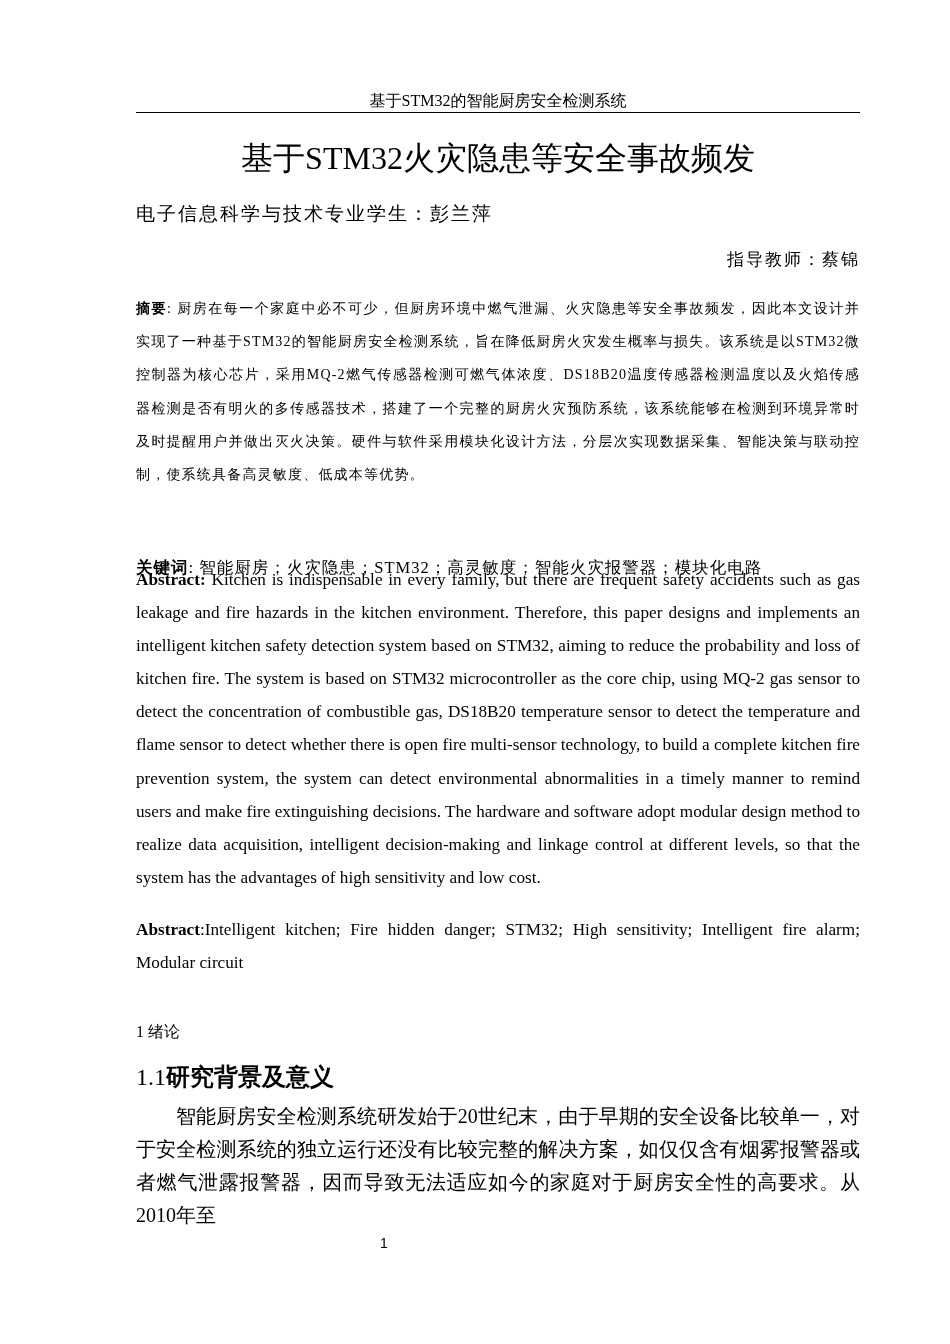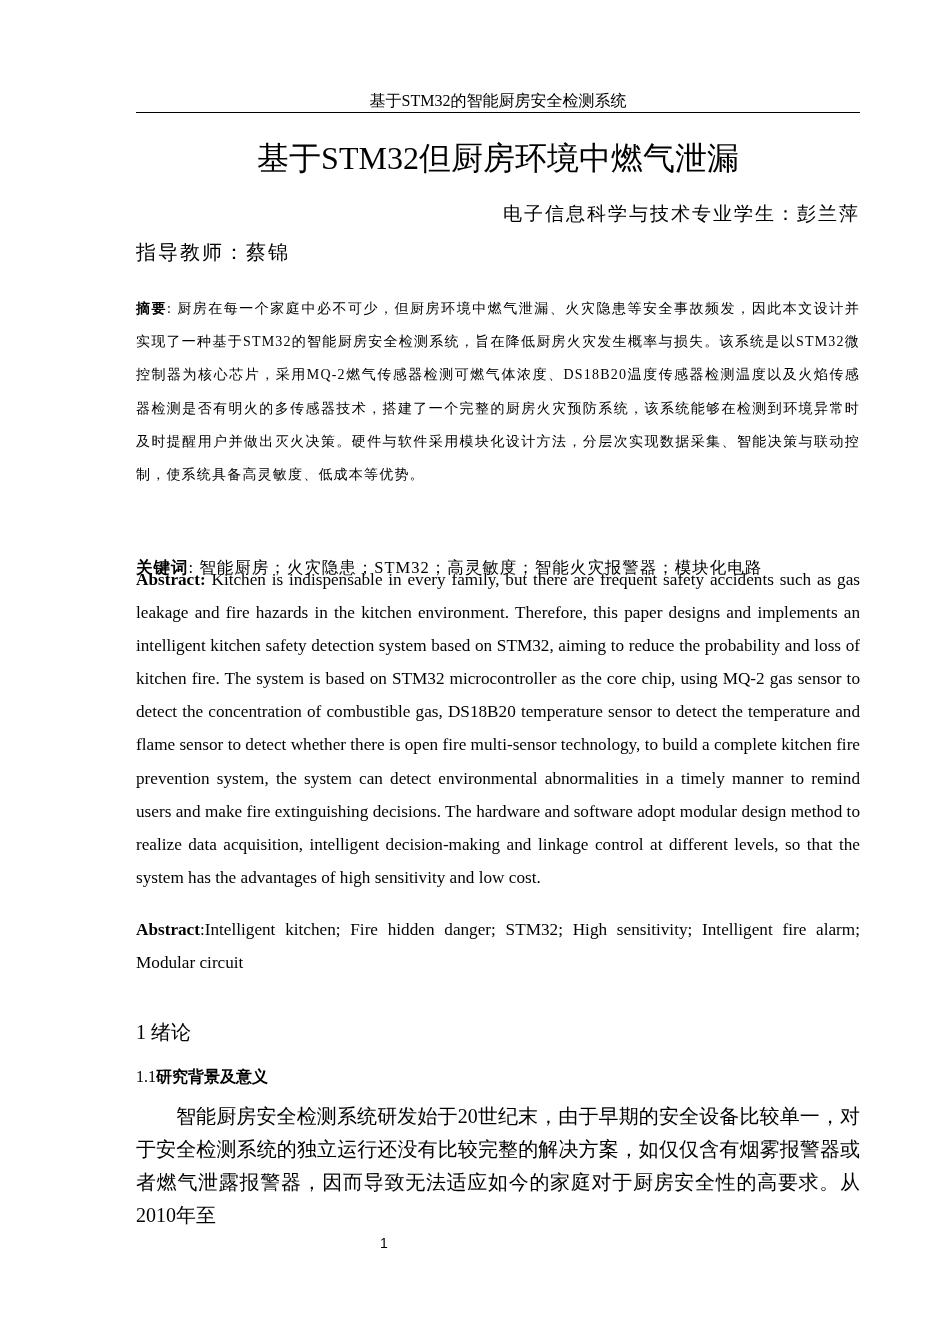--- a/index.html
+++ b/index.html
@@ -38,32 +38,32 @@
     }
     .doc-title .latin {
       font-family: "Liberation Serif", serif;
       text-align: right;
     }
     .author {
       position: absolute;
       left: 136px;
       top: 200px;
       width: 724px;
-      text-align: right;
+      text-align: left;
       font-size: 19px;
       line-height: 28px;
       letter-spacing: 2px;
     }
     .advisor {
       position: absolute;
       left: 136px;
-      top: 238px;
+      top: 246px;
       width: 724px;
-      text-align: left;
-      font-size: 20px;
+      text-align: right;
+      font-size: 17px;
       line-height: 28px;
       letter-spacing: 2px;
     }
     .abstract-cn {
       position: absolute;
       left: 136px;
       top: 292px;
       width: 724px;
       font-size: 14px;
       line-height: 33.2px;
@@ -98,31 +98,31 @@
       top: 913px;
       width: 724px;
       font-size: 17.2px;
       line-height: 33.1px;
       text-align: justify;
     }
     .h1 {
       position: absolute;
       left: 136px;
       top: 1014px;
-      font-size: 20px;
+      font-size: 16px;
       line-height: 36px;
     }
     .h1 .cn {
       font-family: "DejaVu Sans", sans-serif;
     }
     .h2 {
       position: absolute;
       left: 136px;
       top: 1062px;
-      font-size: 16px;
+      font-size: 24px;
       line-height: 30px;
     }
     .h2 .cn {
       font-family: "DejaVu Sans", sans-serif;
       font-weight: bold;
     }
     .body-para {
       position: absolute;
       left: 136px;
       top: 1100px;
@@ -142,21 +142,21 @@
     }
   </style>
 </head>
 <body>
 
 <div class="page-header">
   <span>基于STM32的智能厨房安全检测系统</span>
 </div>
 
 <div class="doc-title">
-  <span>基于</span><span class="latin">STM32</span><span>但厨房环境中燃气泄漏</span>
+  <span>基于</span><span class="latin">STM32</span><span>火灾隐患等安全事故频发</span>
 </div>
 
 <div class="author">电子信息科学与技术专业学生：彭兰萍</div>
 <div class="advisor">指导教师：蔡锦</div>
 
 <div class="abstract-cn">
   <span class="bold">摘要</span><span>: 厨房在每一个家庭中必不可少，但厨房环境中燃气泄漏、火灾隐患等安全事故频发，因此本文设计并实现了一种基于STM32的智能厨房安全检测系统，旨在降低厨房火灾发生概率与损失。该系统是以STM32微控制器为核心芯片，采用MQ-2燃气传感器检测可燃气体浓度、DS18B20温度传感器检测温度以及火焰传感器检测是否有明火的多传感器技术，搭建了一个完整的厨房火灾预防系统，该系统能够在检测到环境异常时及时提醒用户并做出灭火决策。硬件与软件采用模块化设计方法，分层次实现数据采集、智能决策与联动控制，使系统具备高灵敏度、低成本等优势。</span>
 </div>
 
 <div class="keywords-cn">

